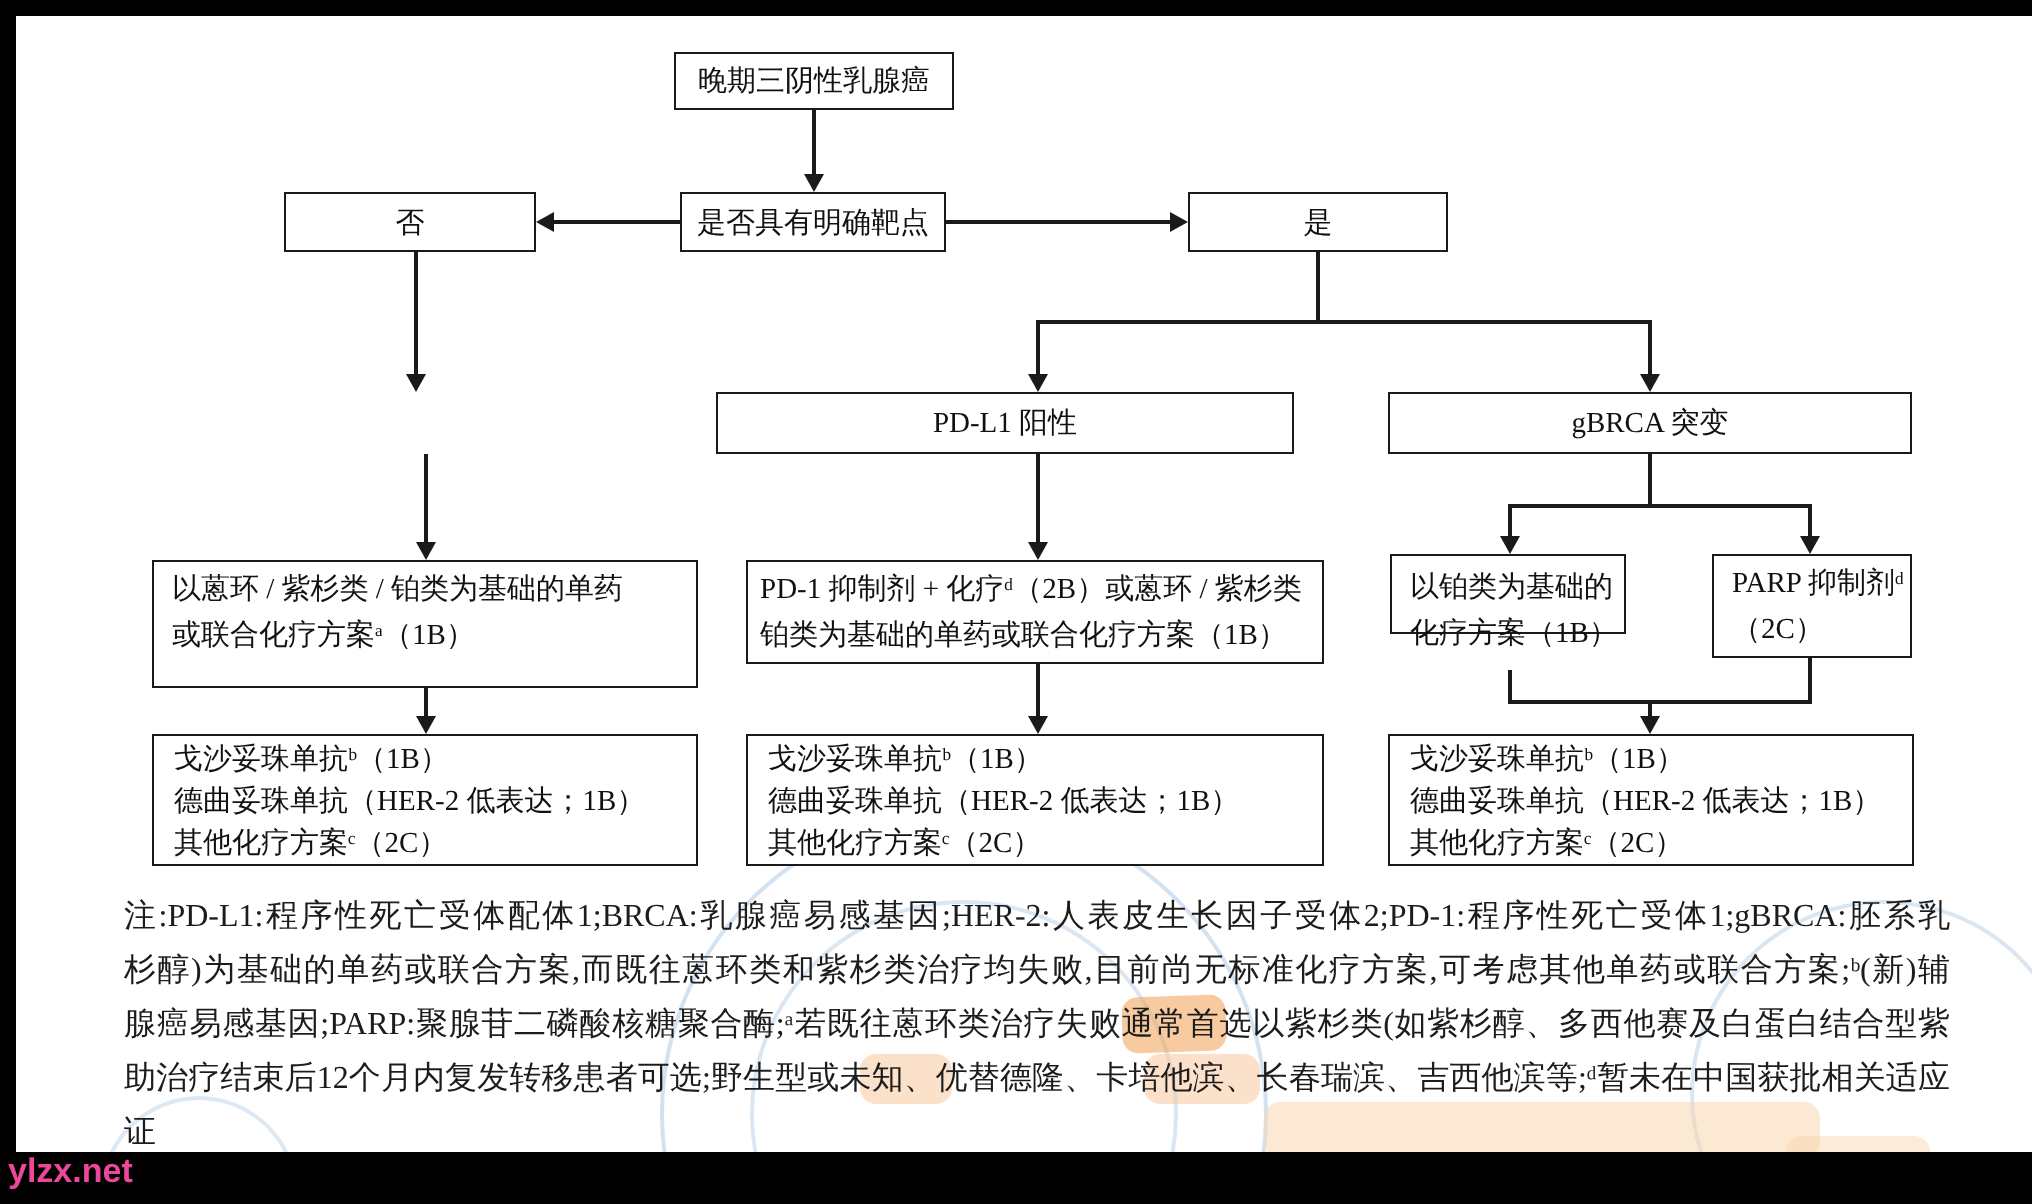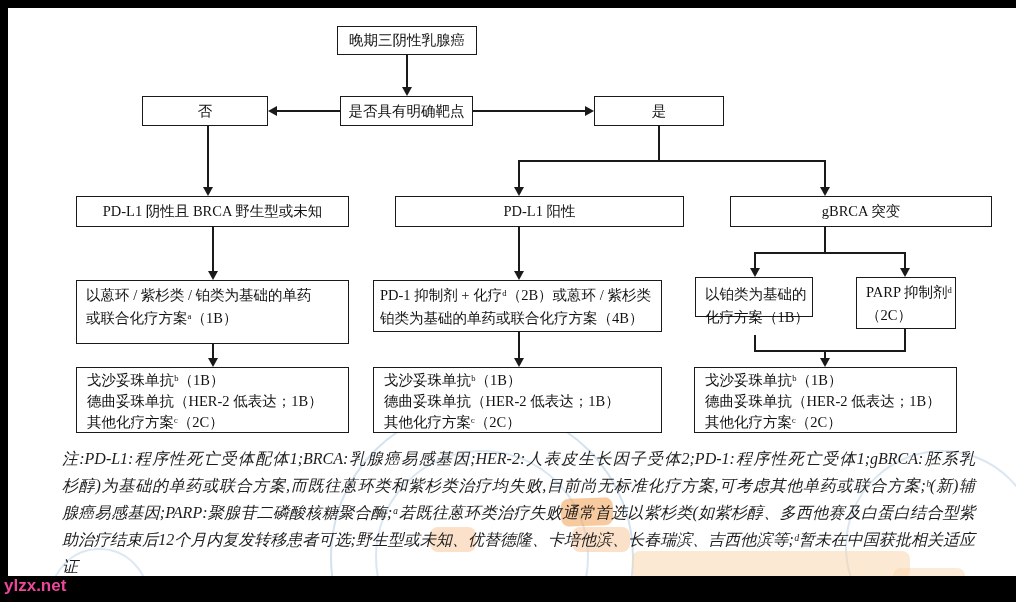--- a/index.html
+++ b/index.html
@@ -22,21 +22,21 @@
 
   .vline,.hline{position:absolute;background:#1a1a1a;z-index:1;}
   .vline{width:2px;}
   .hline{height:2px;}
   .arr{position:absolute;width:0;height:0;z-index:1;}
   .arr.down{border-left:5px solid transparent;border-right:5px solid transparent;border-top:9px solid #1a1a1a;}
   .arr.left{border-top:5px solid transparent;border-bottom:5px solid transparent;border-right:9px solid #1a1a1a;}
   .arr.right{border-top:5px solid transparent;border-bottom:5px solid transparent;border-left:9px solid #1a1a1a;}
 
   
-  .note{position:absolute;left:54px;top:437px;width:913px;z-index:2;color:#1c1c1c;font-style:italic;}
+  .note{position:absolute;left:54px;top:437px;width:913px;z-index:2;color:#1c1c1c;}
   .note .nline{font-size:16px;line-height:27px;text-align:justify;text-align-last:justify;
                -moz-text-align-last:justify;white-space:normal;}
   .caption{position:absolute;left:578px;top:549px;z-index:2;font-size:16.5px;font-weight:bold;color:#111;white-space:nowrap;}
   .caption .figlabel{color:#b91c1c;margin-right:14px;}
 
   .sitebar{position:absolute;left:4px;top:576px;z-index:3;color:#ec4899;
            font-family:"Liberation Sans","DejaVu Sans",sans-serif;font-size:17px;font-weight:bold;}
 </style>
 </head>
 <body>
@@ -60,37 +60,34 @@
     <div class="node center" style="left:332px;top:88px;width:133px;height:30px;justify-content:center;">
       <span>是否具有明确靶点</span>
     </div>
     <div class="node center" style="left:134px;top:88px;width:126px;height:30px;">
       <span>否</span>
     </div>
     <div class="node center" style="left:586px;top:88px;width:130px;height:30px;">
       <span>是</span>
     </div>
 
-    <div class="node center" style="left:68px;top:188px;width:273px;height:31px;">
-      <span>PD-L1 阴性且 BRCA 野生型或未知</span>
-    </div>
-    <div class="node center" style="left:387px;top:188px;width:289px;height:31px;">
+    <div class="node center" style="left:350px;top:188px;width:289px;height:31px;">
       <span>PD-L1 阳性</span>
     </div>
-    <div class="node center" style="left:686px;top:188px;width:262px;height:31px;margin-left:36px;">
+    <div class="node center" style="left:686px;top:188px;width:262px;height:31px;">
       <span>gBRCA 突变</span>
     </div>
 
     <div class="node multiline" style="left:68px;top:272px;width:273px;height:64px;">
       <span class="ln">以蒽环 / 紫杉类 / 铂类为基础的单药</span>
       <span class="ln">或联合化疗方案ᵃ（1B）</span>
     </div>
     <div class="node multiline" style="left:365px;top:272px;width:289px;height:52px;padding-left:6px;">
       <span class="ln">PD-1 抑制剂 + 化疗ᵈ（2B）或蒽环 / 紫杉类</span>
-      <span class="ln">铂类为基础的单药或联合化疗方案（4B）</span>
+      <span class="ln">铂类为基础的单药或联合化疗方案（1B）</span>
     </div>
     <div class="node multiline" style="left:687px;top:269px;width:118px;height:40px;padding-top:5px;">
       <span class="ln">以铂类为基础的</span>
       <span class="ln">化疗方案（1B）</span>
     </div>
     <div class="node multiline" style="left:848px;top:269px;width:100px;height:52px;">
       <span class="ln">PARP 抑制剂ᵈ</span>
       <span class="ln">（2C）</span>
     </div>
 

